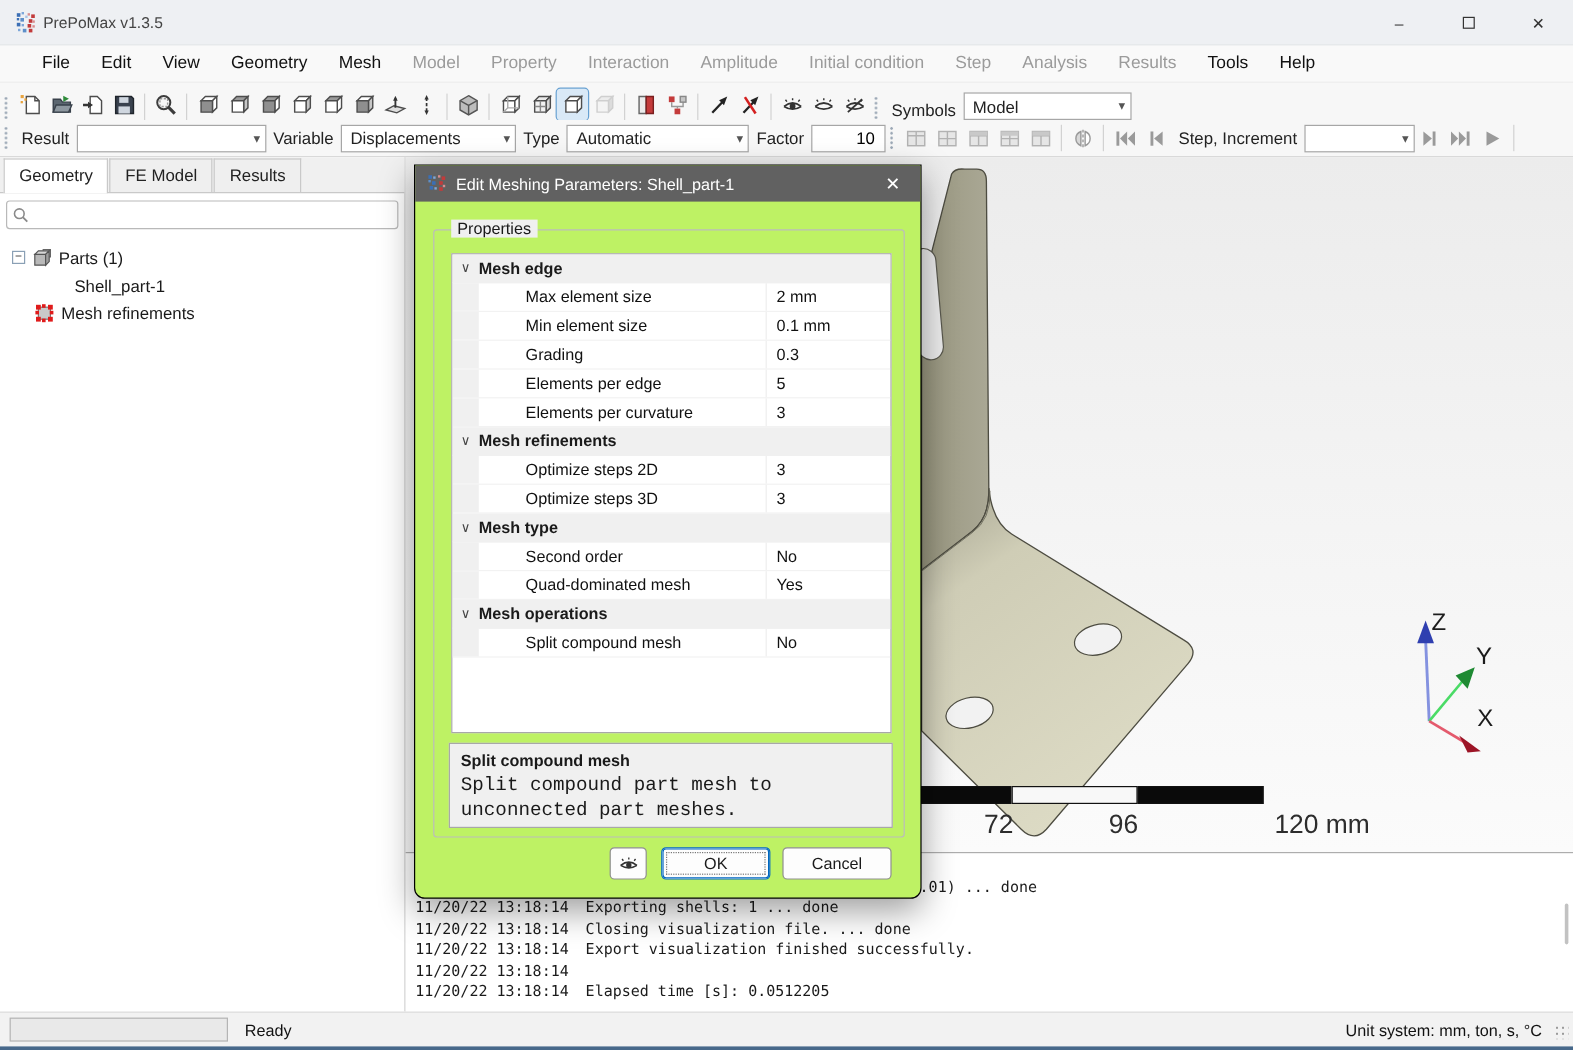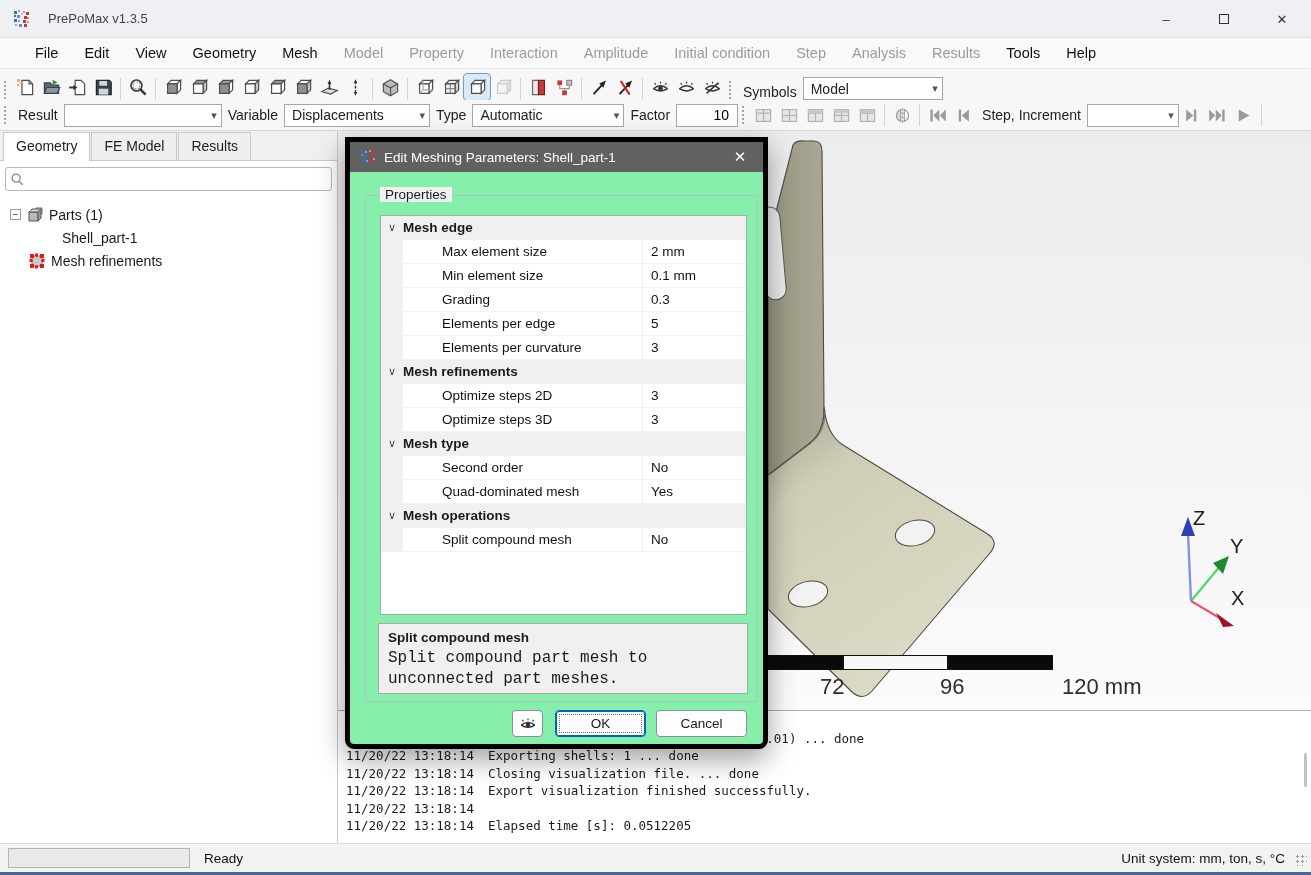--- a/index.html
+++ b/index.html
@@ -1,21 +1,21 @@
 <!DOCTYPE html>
 <html><head>
 <meta charset="utf-8">
 <style>
   * { margin:0; padding:0; box-sizing:border-box; }
   html,body { width:1311px; height:875px; overflow:hidden; }
   body { font-family:"Liberation Sans", sans-serif; font-size:13px; color:#1a1a1a; background:#fff; position:relative; }
 
   
   .titlebar { position:absolute; left:0; top:0; width:1311px; height:38px; background:#eef0f3; display:flex; align-items:center; padding-left:12px; border-bottom:1px solid #e2e4e7;}
-  .titlebar .app-title { margin-left:16px; font-size:13px; color:#444; }
+  .titlebar .app-title { margin-left:4px; font-size:13px; color:#444; }
   .win-btns { position:absolute; right:0; top:0; height:38px; display:flex; }
   .win-btn { width:58px; height:38px; display:flex; align-items:center; justify-content:center; color:#333; font-size:13px; }
   .win-btn .sq { width:10px; height:10px; border:1px solid #333; display:inline-block; }
 
   .logo { width:20px; height:20px; display:inline-block; }
 
   .menubar { position:absolute; left:0; top:38px; width:1311px; height:30px; background:#f9f9f9; display:flex; align-items:center; padding-left:22px; gap:0; }
   .menu-item { padding:5px 13px; font-size:14.5px; color:#111; cursor:default; }
   .menu-item.disabled { color:#9b9b9b; }
 
@@ -49,42 +49,42 @@
 
   
   .viewport { position:absolute; left:338px; top:131px; width:973px; height:579px; background:linear-gradient(#ececec, #fbfbfb); overflow:hidden; }
   .viewport svg.scene { position:absolute; left:0; top:0; }
   .scalebar { position:absolute; left:400px; top:524px; width:315px; height:15px; display:flex; }
   .scalebar .seg { flex:1; border:1px solid #111; }
   .scalebar .b { background:#0a0a0a; }
   .scalebar .w { background:#f8f8f8; }
   .sb-labels { position:absolute; top:543px; left:0; width:973px; height:26px; font-size:22px; color:#2d2d2d; }
   .sb-label { position:absolute; top:0; }
-  .sb0 { left:404px; } .sb1 { left:482px; } .sb2 { left:602px; } .sb3 { left:724px; }
+  .sb0 { left:404px; } .sb1 { left:482px; } .sb2 { left:586px; } .sb3 { left:724px; }
   .triad { position:absolute; left:820px; top:372px; }
   .triad text { font-size:20px; fill:#1c1c1c; font-family:"Liberation Sans",sans-serif; }
 
   
   .logpane { position:absolute; left:338px; top:710px; width:973px; height:133px; background:#fff; border-top:1px solid #adadad; font-family:"DejaVu Sans Mono", monospace; font-size:12.5px; color:#1b1b1b; padding:2px 0 0 8px; overflow:hidden; }
   .log-line { height:17.5px; white-space:pre; display:flex; }
   .log-line .t { width:142px; flex:none; }
   .log-line.partial { padding-left:330px; }
   .log-scroll { position:absolute; right:1px; top:2px; width:10px; height:128px; }
   .log-thumb { position:absolute; right:3px; top:40px; width:3px; height:34px; background:#c2c2c2; border-radius:2px; }
 
   
   .statusbar { position:absolute; left:0; top:843px; width:1311px; height:29px; background:#f2f2f2; border-top:1px solid #dcdcdc; display:flex; align-items:center; font-size:13.5px; }
   .progress { width:182px; height:20px; background:#e9e9e9; border:1px solid #b4b4b4; margin-left:8px; }
   .status-ready { margin-left:14px; color:#111; }
   .status-right { margin-left:auto; margin-right:26px; color:#111; }
   .gripper { position:absolute; right:4px; bottom:6px; width:12px; height:12px; background-image:radial-gradient(circle,#9a9a9a 1px, transparent 1.2px); background-size:5px 5px; }
   .win-bottom { position:absolute; left:0; top:872px; width:1311px; height:3px; background:#47688a; }
 
   
-  .dialog { position:absolute; left:345px; top:137px; width:423px; height:612px; background:#86efac; border:5px solid #000000; border-radius:0 0 9px 9px; box-shadow:0 10px 28px rgba(0,0,0,.38); z-index:50; }
+  .dialog { position:absolute; left:345px; top:137px; width:423px; height:612px; background:#bef264; border:1px solid #000000; border-radius:0 0 9px 9px; box-shadow:0 10px 28px rgba(0,0,0,.38); z-index:50; }
   .dlg-title { height:30px; background:#616161; color:#fff; display:flex; align-items:center; padding:0 10px; font-size:13.5px; border-radius:0; }
   .dlg-title .logo { width:16px; height:16px; margin-right:8px; }
   .dlg-close { margin-left:auto; color:#fff; font-size:15px; width:26px; text-align:center; }
   .groupbox { position:absolute; left:15px; top:53px; width:393px; height:507px; border:1px solid #bcbcbc; border-radius:3px; }
   .groupbox-label { position:absolute; left:14px; top:-9px; background:#f0f0f0; padding:0 5px; font-size:13.5px; color:#1a1a1a; }
   .propgrid { position:absolute; left:14px; top:19px; width:367px; height:400px; border:1px solid #a8a8a8; background:#fff; overflow:hidden; }
   .pg-cat { display:flex; align-items:center; height:24px; background:#f0f0f0; font-weight:bold; font-size:13.5px; border-bottom:1px solid #f0f0f0; }
   .pg-cat .chev { width:22px; text-align:center; color:#444; font-weight:normal; font-size:11px; }
   .pg-row { display:flex; height:24px; font-size:13.5px; border-bottom:1px solid #f2f2f2; }
   .pg-row .gutter { width:22px; background:#f0f0f0; flex:none; }

